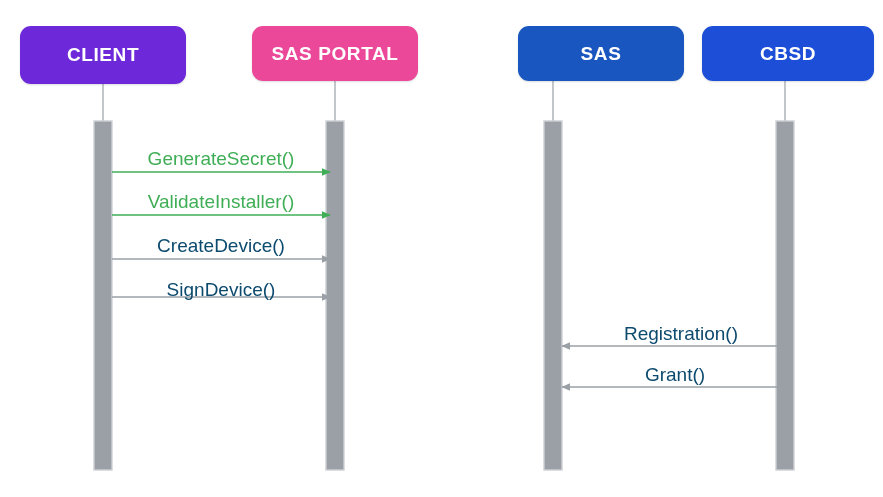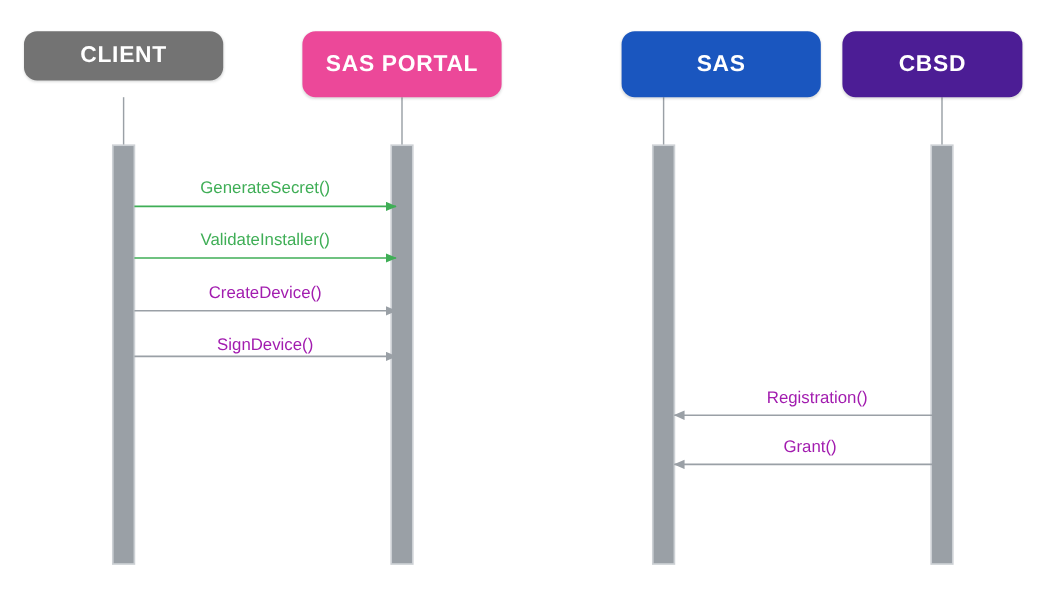--- a/index.html
+++ b/index.html
@@ -40,28 +40,28 @@
     font-family: "Liberation Sans", sans-serif;
     font-size: 19px;
     font-weight: bold;
     letter-spacing: 0.6px;
     white-space: nowrap;
     text-align: center;
   }
   .msg-label {
     position: absolute;
     font-family: "Liberation Sans", sans-serif;
-    font-size: 14px;
+    font-size: 19px;
     font-weight: normal;
     white-space: nowrap;
     text-align: right;
     transform: translateX(-50%);
   }
   .msg-label.green { color: #3fae56; }
-  .msg-label.gray  { color: #a21caf; }
+  .msg-label.gray  { color: #0c4a6e; }
 </style>
 </head>
 <body>
 
 <div id="diagram-root">
 
   <svg class="svg-layer" viewBox="0 0 883 497">
     <defs>
       <marker id="arrowhead-green" markerWidth="7" markerHeight="7" refX="6.5" refY="3" orient="auto" markerUnits="strokeWidth">
         <path d="M0,0 L7,3 L0,6 z" fill="#3fae56"></path>
@@ -86,30 +86,30 @@
         <line x1="112" y1="172" x2="330" y2="172" stroke="#3fae56" stroke-width="1.3" marker-end="url(#arrowhead-green)"></line>
         <line x1="112" y1="215" x2="330" y2="215" stroke="#3fae56" stroke-width="1.3" marker-end="url(#arrowhead-green)"></line>
         <line x1="112" y1="259" x2="330" y2="259" stroke="#9aa0a6" stroke-width="1.3" marker-end="url(#arrowhead-gray)"></line>
         <line x1="112" y1="297" x2="330" y2="297" stroke="#9aa0a6" stroke-width="1.3" marker-end="url(#arrowhead-gray)"></line>
         <line x1="777" y1="346" x2="562" y2="346" stroke="#9aa0a6" stroke-width="1.3" marker-end="url(#arrowhead-gray)"></line>
         <line x1="777" y1="387" x2="562" y2="387" stroke="#9aa0a6" stroke-width="1.3" marker-end="url(#arrowhead-gray)"></line>
       </g>
   </svg>
 
   <div id="actors-layer">
-      <div class="actor-box" style="left: 20px; top: 26px; width: 166px; height: 41px; background: #737373;">
+      <div class="actor-box" style="left: 20px; top: 26px; width: 166px; height: 58px; background: #6d28d9;">
         <span class="actor-label">CLIENT</span>
       </div>
       <div class="actor-box" style="left: 252px; top: 26px; width: 166px; height: 55px; background: #ec4899;">
         <span class="actor-label">SAS PORTAL</span>
       </div>
       <div class="actor-box" style="left: 470px; top: 26px; width: 166px; height: 55px; background: rgb(26, 86, 191); margin-left: 48px;">
         <span class="actor-label">SAS</span>
       </div>
-      <div class="actor-box" style="left: 702px; top: 26px; width: 150px; height: 55px; background: #4c1d95;">
+      <div class="actor-box" style="left: 702px; top: 26px; width: 172px; height: 55px; background: #1d4ed8;">
         <span class="actor-label">CBSD</span>
       </div>
     </div>
 
   <div id="labels-layer">
       <div class="msg-label green" style="left: 221px; top: 148px;">GenerateSecret()</div>
       <div class="msg-label green" style="left: 221px; top: 191px;">ValidateInstaller()</div>
       <div class="msg-label gray" style="left: 221px; top: 235px;">CreateDevice()</div>
       <div class="msg-label gray" style="left: 221px; top: 279px;">SignDevice()</div>
       <div class="msg-label gray" style="left: 675px; top: 323px; padding-left: 12px;">Registration()</div>

